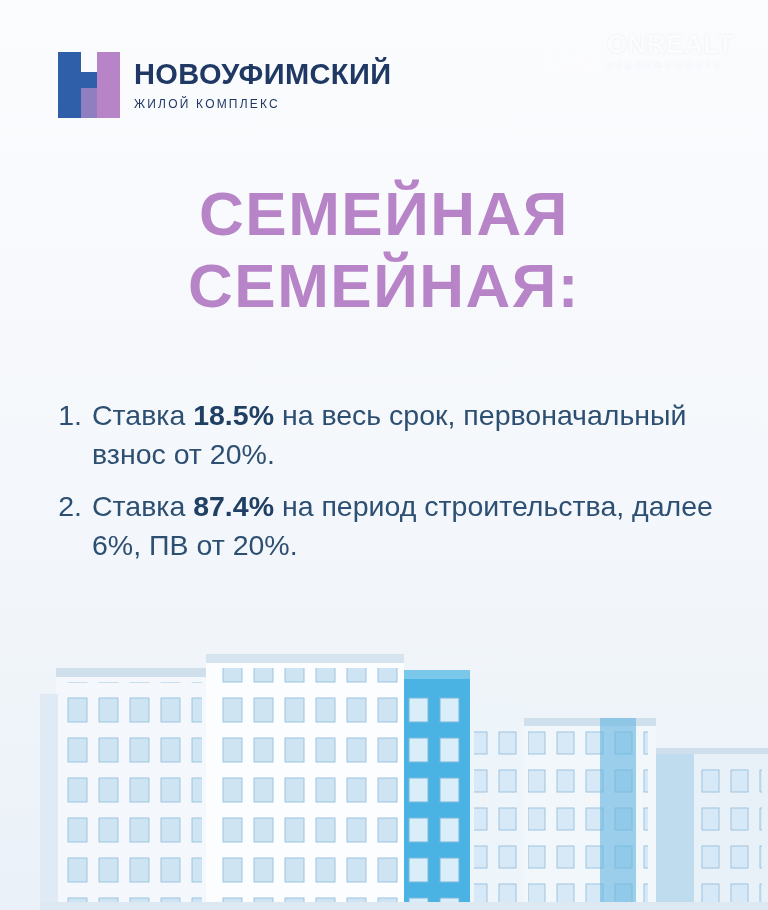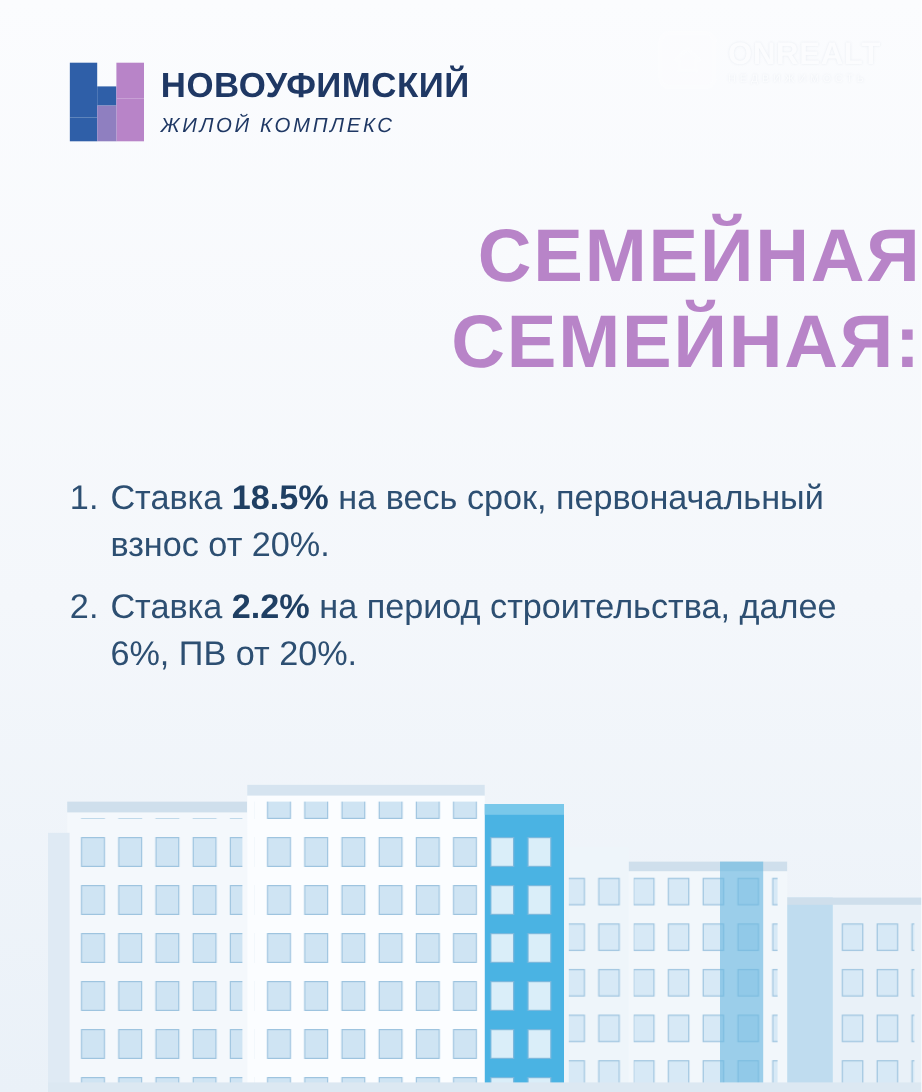--- a/index.html
+++ b/index.html
@@ -81,35 +81,34 @@
     justify-content: center;
   }
   .logo-name {
     font-size: 29px;
     font-weight: bold;
     color: #1f3864;
     letter-spacing: 0.4px;
     line-height: 1;
   }
   .logo-sub {
-    font-size: 17px;
+    font-size: 12px;
     color: #1f3864;
     letter-spacing: 2.2px;
     margin-top: 9px;
     line-height: 1;
-    font-style: italic;
   }
 
   
   .headline {
     position: absolute;
     top: 178px;
     left: 0;
     width: 768px;
-    text-align: right;
+    text-align: center;
     color: #b884c8;
     font-size: 62px;
     font-weight: bold;
     letter-spacing: 1.5px;
     line-height: 1.16;
   }
   .headline .line {
     display: block;
   }
 
@@ -192,21 +191,21 @@
 
   <div class="list">
 
     <div class="list-item">
       <span class="list-num">1.</span>
       <span class="list-body"><span>Ставка </span><b>18.5%</b><span> на весь срок, первоначальный взнос от 20%.</span></span>
     </div>
 
     <div class="list-item">
       <span class="list-num">2.</span>
-      <span class="list-body"><span>Ставка </span><b>2.2%</b><span> на период строительства, далее 6%, ПВ от 20%.</span></span>
+      <span class="list-body"><span>Ставка </span><b>87.4%</b><span> на период строительства, далее 6%, ПВ от 20%.</span></span>
     </div>
 
   </div>
 
   <div class="building-wrap">
     <svg class="bld-svg" width="768" height="300" viewBox="0 0 768 300" aria-hidden="true">
       <defs>
         <pattern id="winLeft" x="0" y="0" width="31" height="40" patternUnits="userSpaceOnUse">
           <rect x="6" y="8" width="19" height="24" fill="#cfe4f3" stroke="#9ec4df" stroke-width="1"></rect>
         </pattern>

